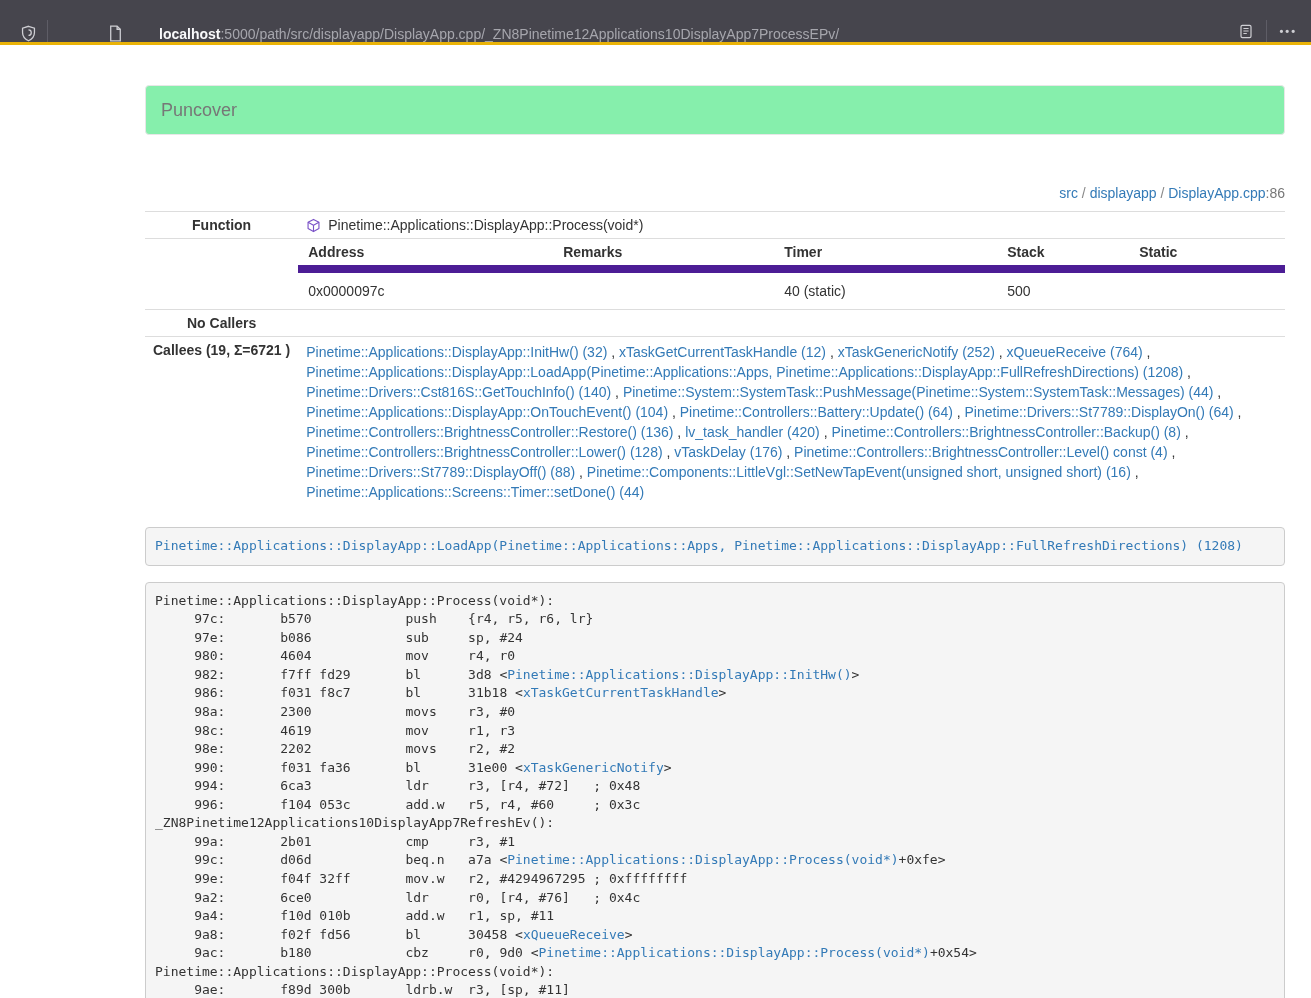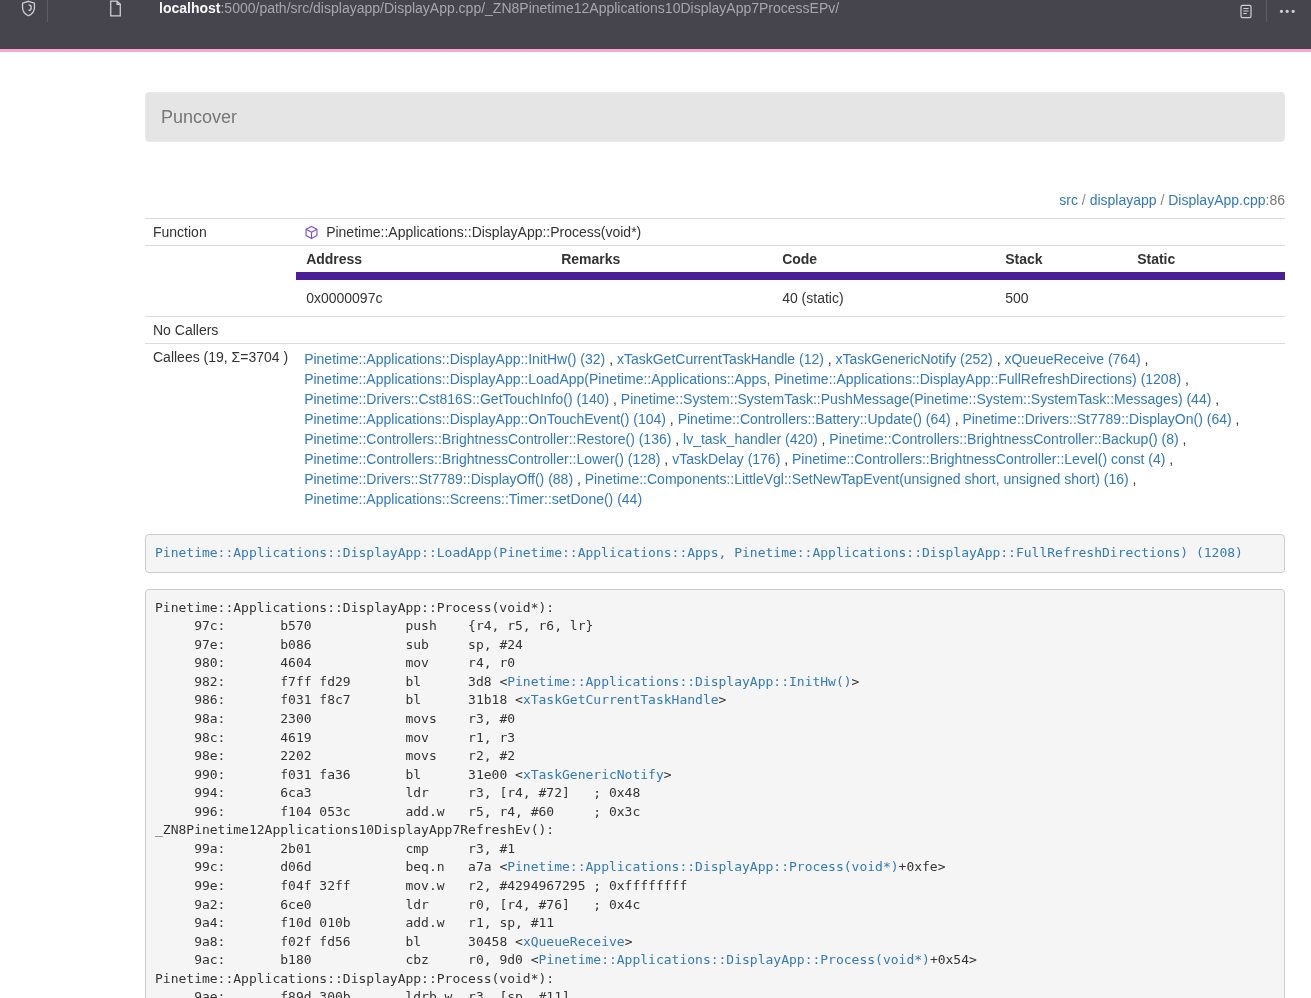--- a/index.html
+++ b/index.html
@@ -5,53 +5,53 @@
   * { box-sizing: border-box; }
   html, body { margin:0; padding:0; }
   body {
     width:1311px; height:998px; overflow:hidden;
     background:#ffffff; color:#333;
     font-family:"Liberation Sans", sans-serif;
   }
 
   
   .browser-bar {
-    height:52px; background:#46454d; border-bottom:3px solid #f9a8d4;
-    display:flex; align-items:flex-start;
+    height:45px; background:#46454d; border-bottom:3px solid #eab308;
+    display:flex; align-items:flex-end;
   }
   .bb-icon { display:inline-flex; align-items:center; justify-content:center; }
   .bb-shield { margin-left:20px; }
   .bb-div { width:1px; height:22px; background:#5e5d66; margin-left:10px; }
   .bb-page { margin-left:60px; }
   .bb-url { font-size:14px; color:#a6a6ad; margin-left:36px; white-space:nowrap; overflow:hidden; }
   .bb-url b { color:#f9f9fb; font-weight:bold; }
   .bb-right { margin-left:auto; display:flex; align-items:center; }
   .bb-div2 { width:1px; height:22px; background:#5e5d66; margin:0 12px; }
   .bb-dots { color:#cfcfd4; font-size:11px; letter-spacing:2px; margin-right:14px; font-weight:bold; cursor:default; }
 
   
   .page { width:1140px; margin-left:145px; }
 
   .navbar {
     margin-top:40px; height:50px; line-height:48px;
-    background:#e5e5e5; border:1px solid #e7e7e7; border-radius:4px;
+    background:#86efac; border:1px solid #e7e7e7; border-radius:4px;
     padding-left:15px;
   }
   .brand { font-size:18px; color:#777; }
 
   .crumbs { margin:50px 0 10px 0; font-size:14px;text-align:right; }
   .crumbs a { color:#337ab7; text-decoration:none; }
   .crumbs .sep { color:#888; }
   .crumbs .suffix { color:#777; }
 
   table.tbl { width:100%; border-collapse:collapse; font-size:14px; }
   .tbl > tbody > tr > th, .tbl > tbody > tr > td {
     border-top:1px solid #ddd; padding:5px 8px; text-align:left; vertical-align:top;
   }
-  .tbl th.lbl { font-weight:normal; width:150px; white-space:nowrap; }
+  .tbl th.lbl { font-weight:bold; width:150px; white-space:nowrap;text-align:center; }
   .tbl td.flush { padding:0; }
 
   table.inner { width:100%; border-collapse:collapse; table-layout:fixed; }
   .inner th { font-weight:bold; border-bottom:8px solid #4c1d95; padding:5px 10px; text-align:left; }
   .inner td { padding:10px 10px; }
 
   .func-cell svg { vertical-align:-3px; margin-right:7px; }
 
   .callees { line-height:20px; }
   .callees a { color:#337ab7; text-decoration:none;margin-top:31px; }
@@ -124,21 +124,21 @@
                 <col style="width:255px">
                 <col style="width:221px">
                 <col style="width:223px">
                 <col style="width:132px">
                 <col>
               </colgroup>
             <thead>
               <tr>
                 <th>Address</th>
                 <th>Remarks</th>
-                <th>Code</th>
+                <th>Timer</th>
                 <th>Stack</th>
                 <th>Static</th>
               </tr>
             </thead>
             <tbody>
               <tr>
                 <td>0x0000097c</td>
                 <td></td>
                 <td>40 (static)</td>
                 <td>500</td>
@@ -146,21 +146,21 @@
               </tr>
             </tbody>
           </table>
         </td>
       </tr>
       <tr>
         <th class="lbl">No Callers</th>
         <td></td>
       </tr>
       <tr>
-        <th class="lbl">Callees (19, Σ=3704 )</th>
+        <th class="lbl">Callees (19, Σ=6721 )</th>
         <td class="callees" id="callees"><a href="#">Pinetime::Applications::DisplayApp::InitHw() (32)</a> , <a href="#">xTaskGetCurrentTaskHandle (12)</a> , <a href="#">xTaskGenericNotify (252)</a> , <a href="#">xQueueReceive (764)</a> , <a href="#">Pinetime::Applications::DisplayApp::LoadApp(Pinetime::Applications::Apps, Pinetime::Applications::DisplayApp::FullRefreshDirections) (1208)</a> , <a href="#">Pinetime::Drivers::Cst816S::GetTouchInfo() (140)</a> , <a href="#">Pinetime::System::SystemTask::PushMessage(Pinetime::System::SystemTask::Messages) (44)</a> , <a href="#">Pinetime::Applications::DisplayApp::OnTouchEvent() (104)</a> , <a href="#">Pinetime::Controllers::Battery::Update() (64)</a> , <a href="#">Pinetime::Drivers::St7789::DisplayOn() (64)</a> , <a href="#">Pinetime::Controllers::BrightnessController::Restore() (136)</a> , <a href="#">lv_task_handler (420)</a> , <a href="#">Pinetime::Controllers::BrightnessController::Backup() (8)</a> , <a href="#">Pinetime::Controllers::BrightnessController::Lower() (128)</a> , <a href="#">vTaskDelay (176)</a> , <a href="#">Pinetime::Controllers::BrightnessController::Level() const (4)</a> , <a href="#">Pinetime::Drivers::St7789::DisplayOff() (88)</a> , <a href="#">Pinetime::Components::LittleVgl::SetNewTapEvent(unsigned short, unsigned short) (16)</a> , <a href="#">Pinetime::Applications::Screens::Timer::setDone() (44)</a></td>
       </tr>
     </tbody>
   </table>
 
   <pre class="snippet"><a href="#">Pinetime::Applications::DisplayApp::LoadApp(Pinetime::Applications::Apps, Pinetime::Applications::DisplayApp::FullRefreshDirections) (1208)</a></pre>
 
   <pre class="asm" id="asm">Pinetime::Applications::DisplayApp::Process(void*):
      97c:	b570      	push	{r4, r5, r6, lr}
      97e:	b086      	sub	sp, #24

